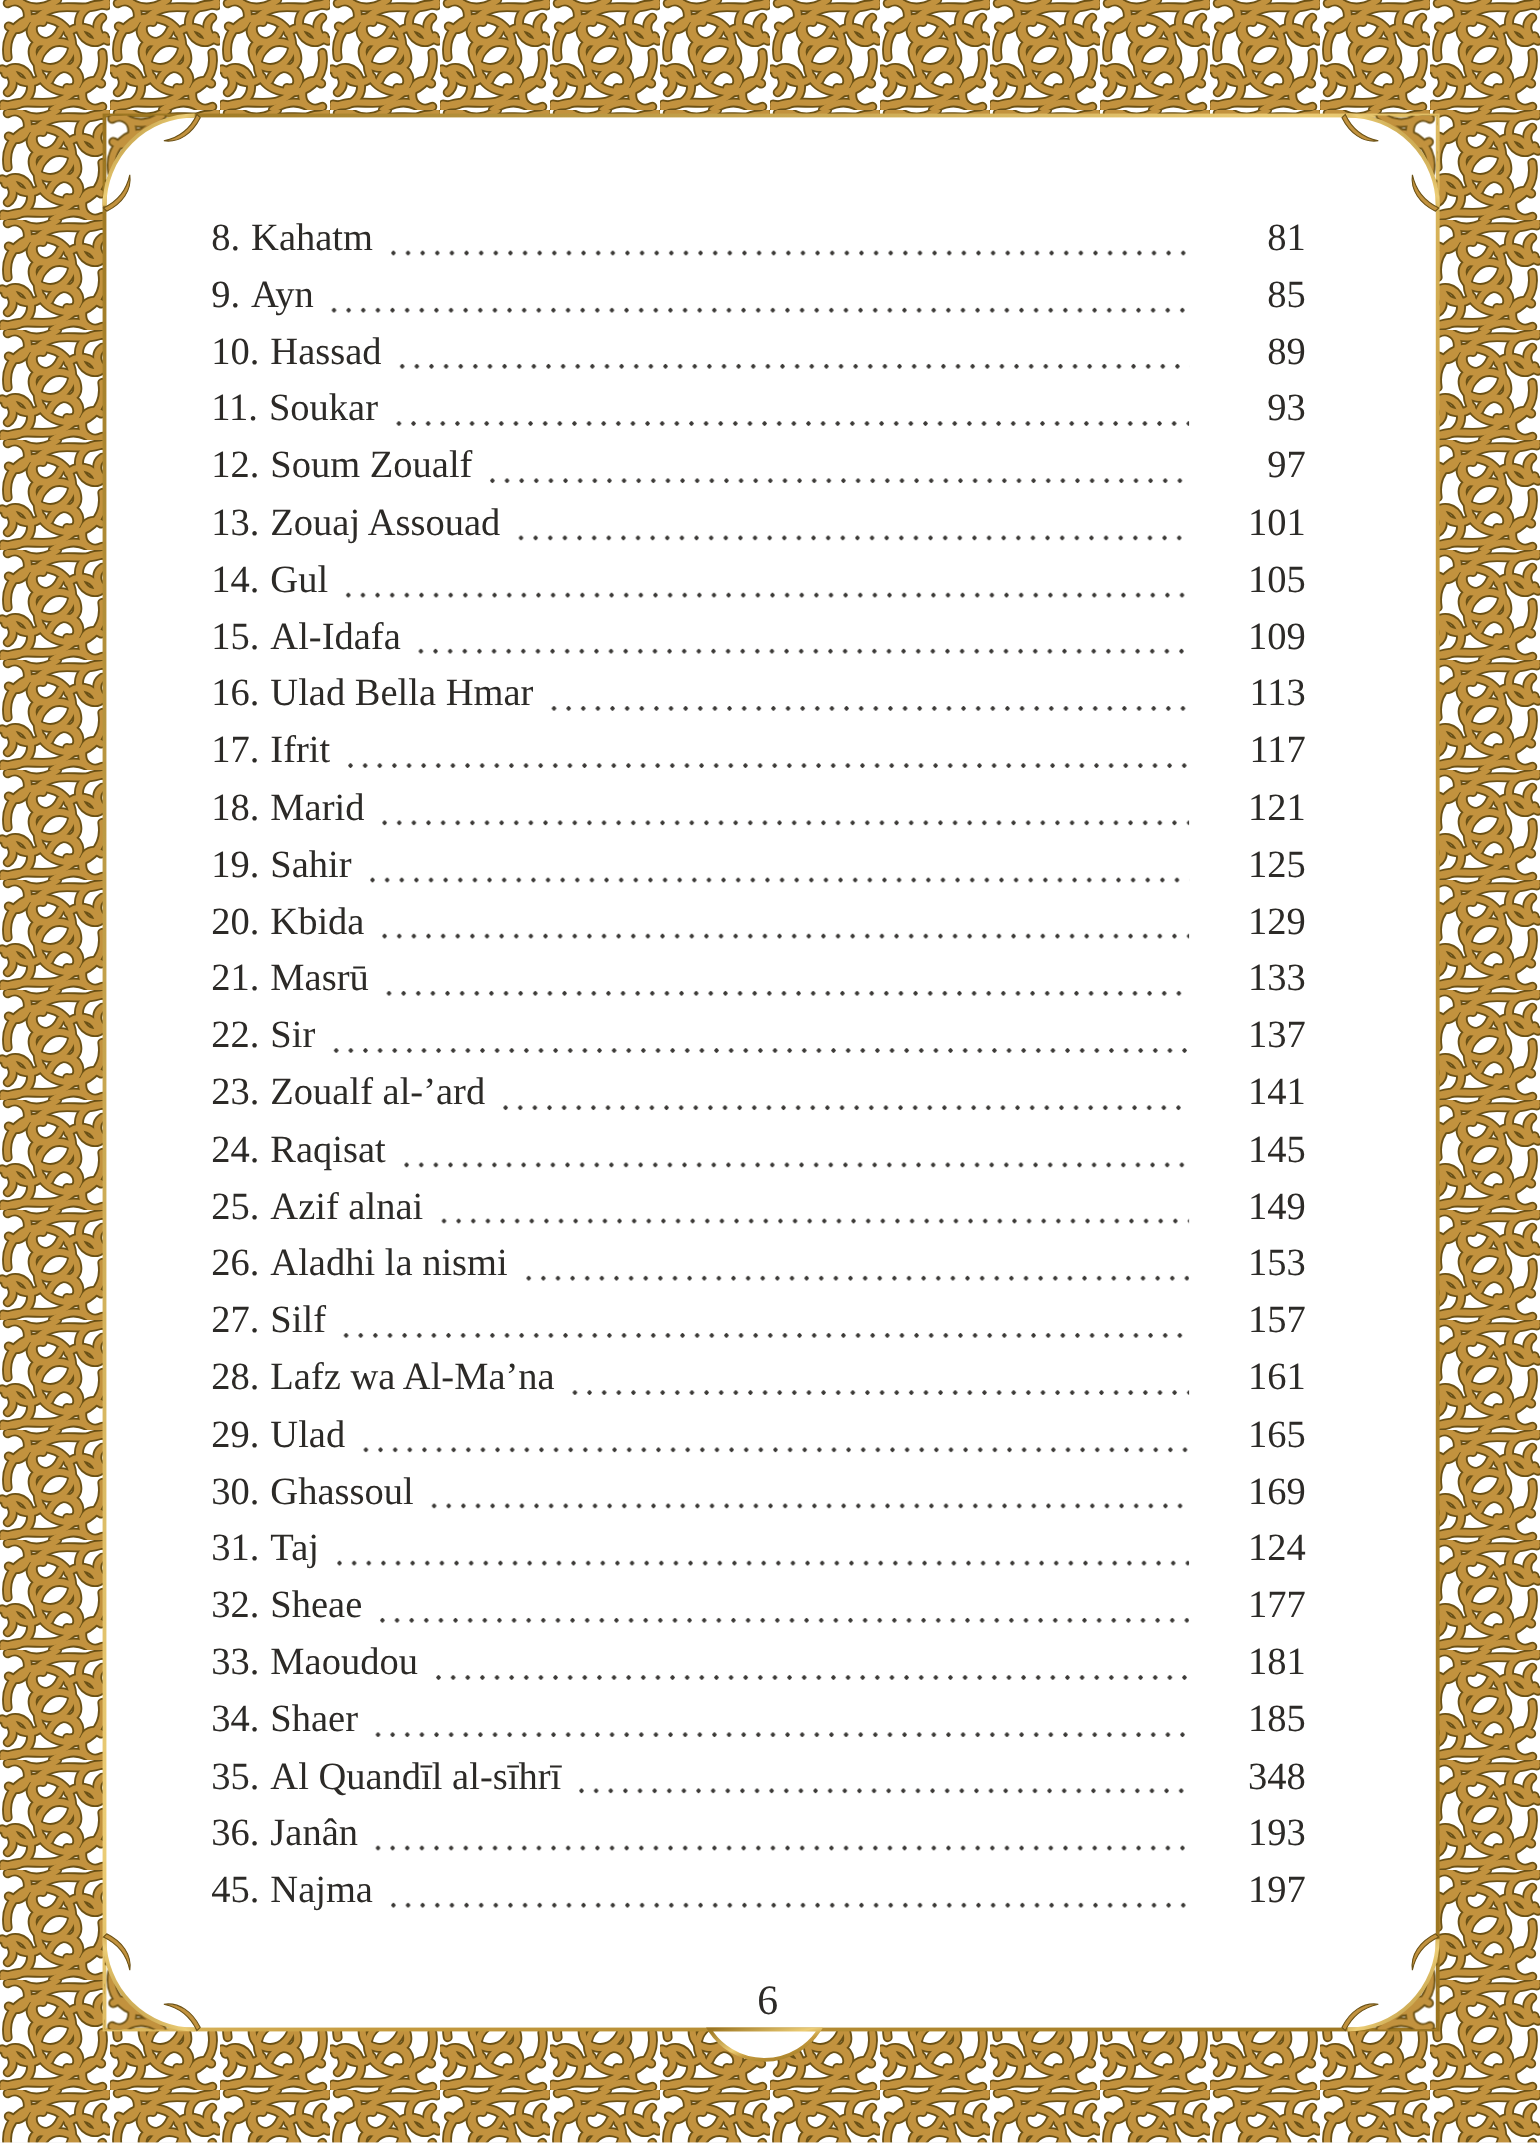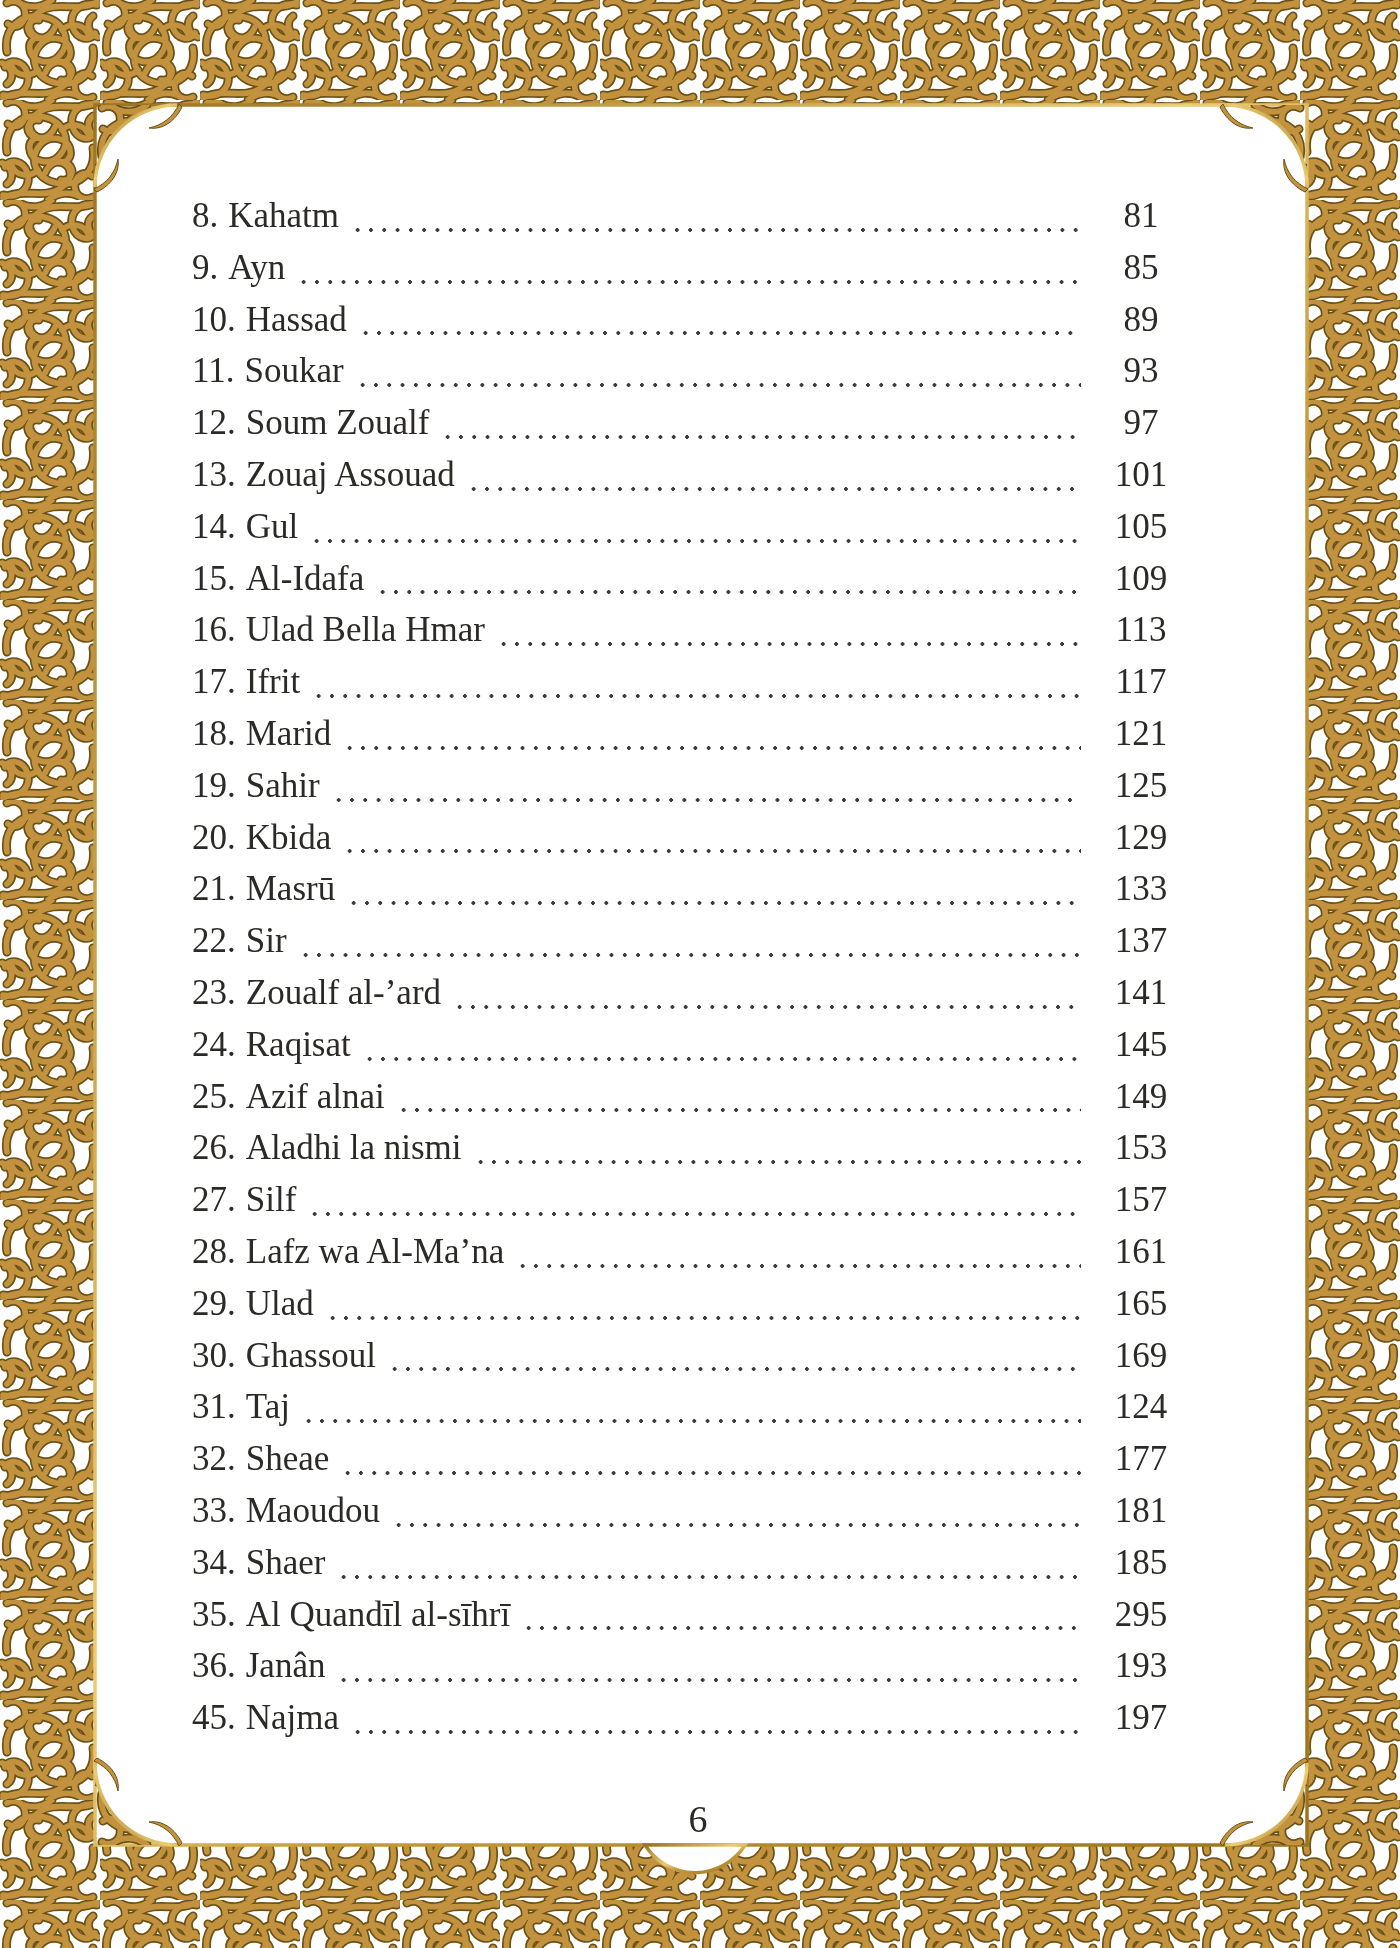--- a/index.html
+++ b/index.html
@@ -31,21 +31,21 @@
   .dots {
     flex:1;
     align-self:flex-end;
     height:10px;
     margin:0 14px 9px 12px;
     background-image:radial-gradient(circle, #3c3a37 1.7px, rgba(0,0,0,0) 2.1px);
     background-size:13.3px 6px;
     background-position:left bottom;
     background-repeat:repeat-x;
   }
-  .e-page { min-width:92px; text-align:center; }
+  .e-page { min-width:92px; text-align:right; }
 
   .folio {
     position:absolute;
     left:698px; top:1799px;
     transform:translateX(-50%);
     font-size:38px;
     line-height:40px;
   }
 </style>
 </head>
@@ -289,21 +289,21 @@
         <span class="e-num">34.</span>
         <span class="e-title">Shaer</span>
         <span class="dots"></span>
         <span class="e-page">185</span>
       </div>
 
       <div class="entry">
         <span class="e-num">35.</span>
         <span class="e-title">Al Quandīl al-sīhrī</span>
         <span class="dots"></span>
-        <span class="e-page">295</span>
+        <span class="e-page">348</span>
       </div>
 
       <div class="entry">
         <span class="e-num">36.</span>
         <span class="e-title">Janân</span>
         <span class="dots"></span>
         <span class="e-page">193</span>
       </div>
 
       <div class="entry">

